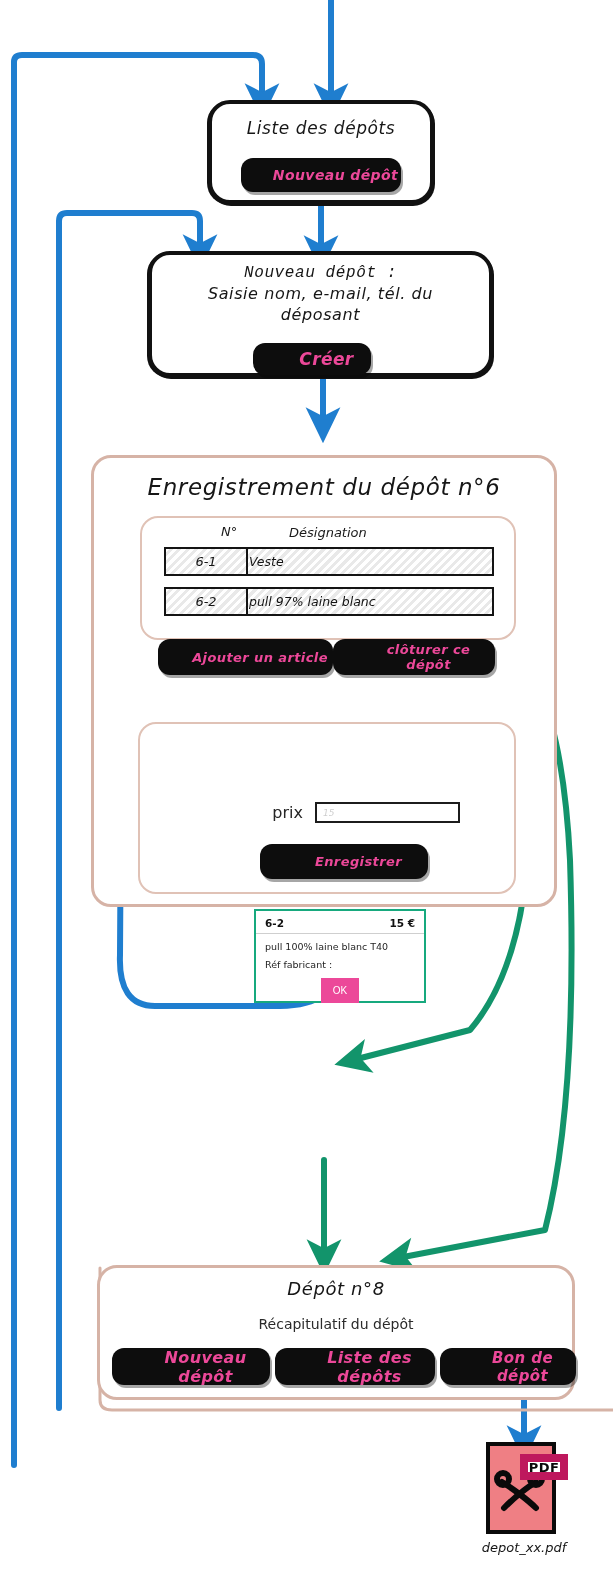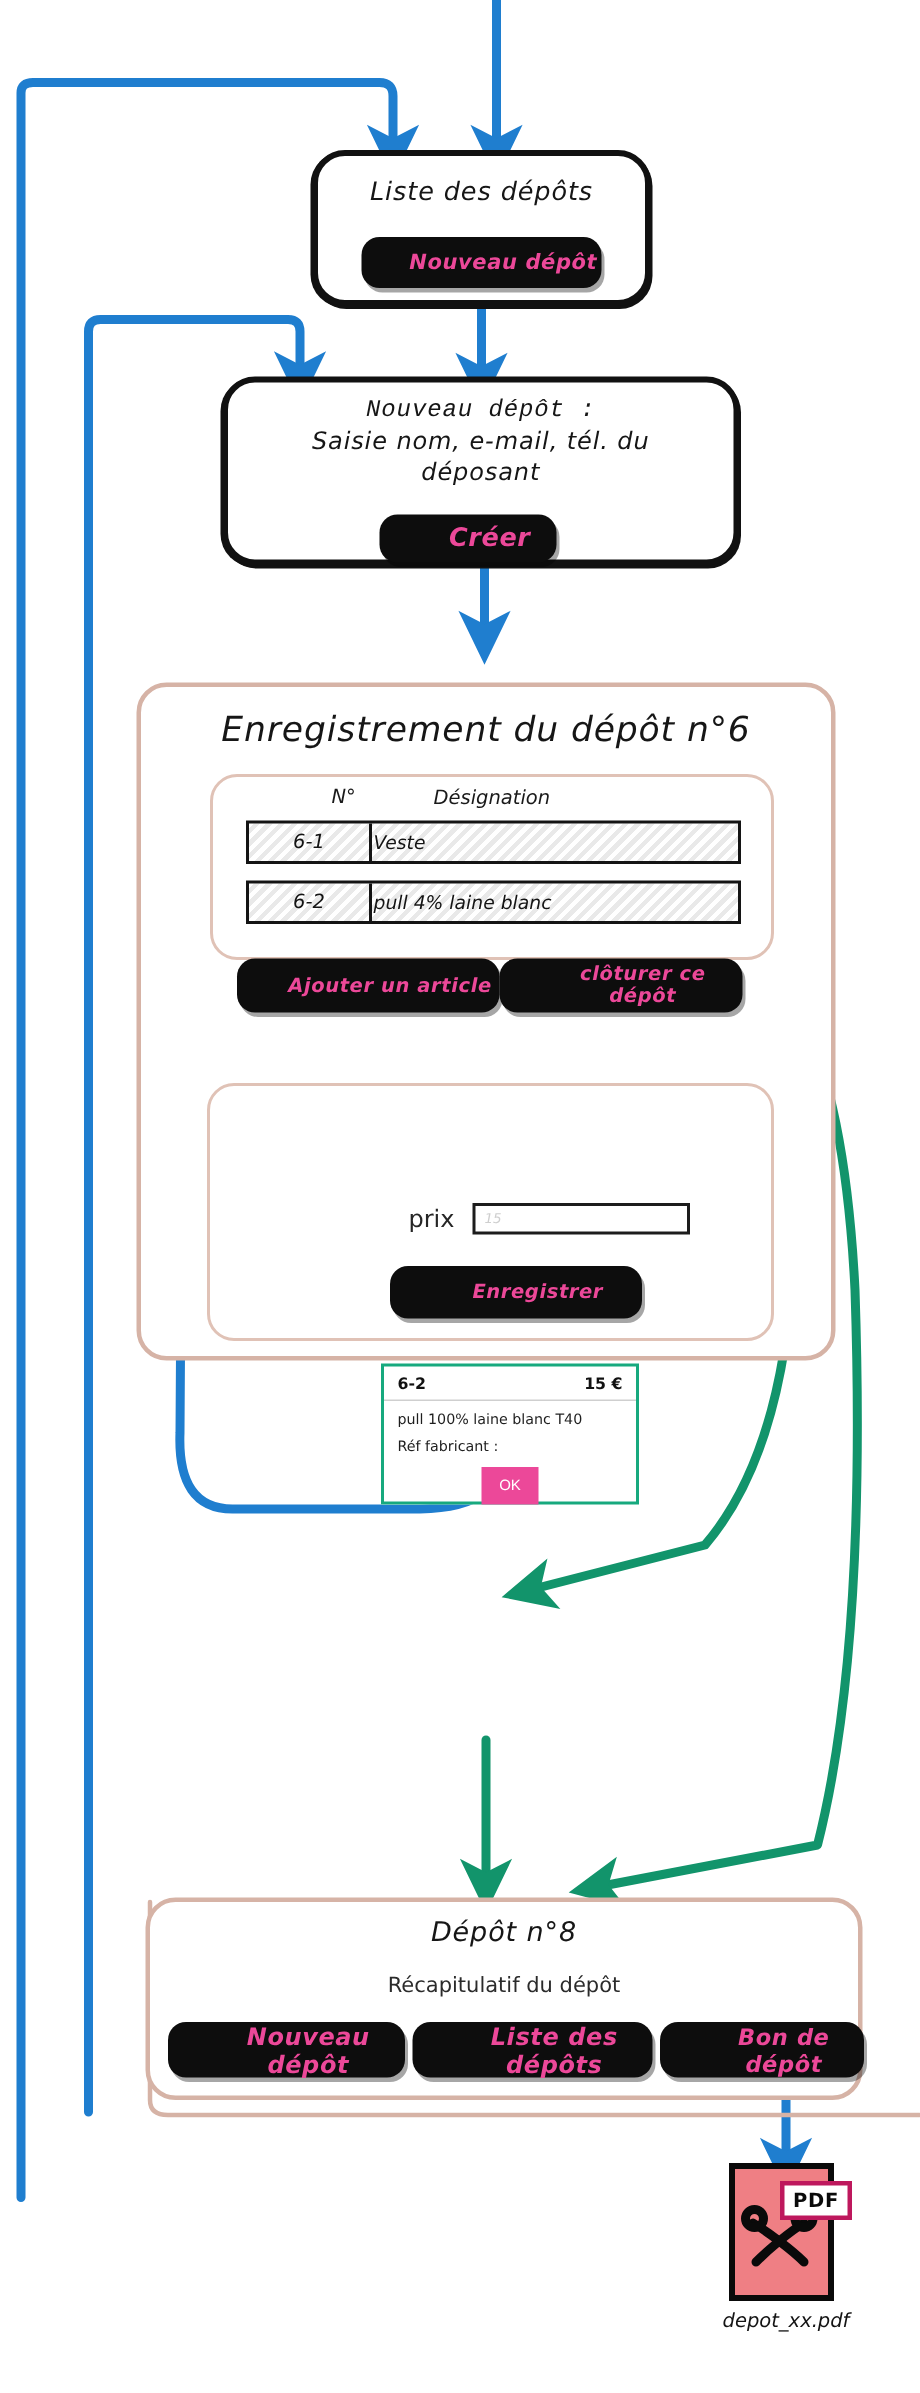--- a/index.html
+++ b/index.html
@@ -71,21 +71,21 @@
   .warn{position:absolute;width:100%;text-align:center;color:#f1332e;
         font-size:15px;font-family:"DejaVu Sans",sans-serif;}
   .sub{position:absolute;width:100%;text-align:center;color:#2b2b2b;
        font-size:14px;font-family:"DejaVu Sans",sans-serif;}
 
   
   .pdf-wrap{position:absolute;left:476px;top:1442px;width:96px;height:130px;}
   .pdf-body{position:absolute;left:10px;top:0;width:70px;height:92px;
             background:#ef7f84;border:4px solid #0a0a0a;box-sizing:border-box;}
   .pdf-tag{position:absolute;left:44px;top:12px;width:48px;height:26px;
-           background:#fff;border:3px solid #be185d;box-sizing:border-box;
+           background:#fff;border:8px solid #be185d;box-sizing:border-box;
            display:flex;align-items:center;justify-content:center;
            font-size:13px;font-weight:700;color:#0a0a0a;letter-spacing:.5px;
            font-family:"DejaVu Sans",sans-serif;}
   .pdf-cap{position:absolute;left:-16px;top:98px;width:128px;text-align:center;
            font-size:13px;color:#141414;font-family:"DejaVu Sans",sans-serif;
            font-style:italic;}
 </style>
 </head>
 <body>
 
@@ -159,21 +159,21 @@
       <div class="tbl-head" style="left:79px;top:6px;font-size:13px;">N°</div>
       <div class="tbl-head" style="left:147px;top:7px;font-size:13px;">Désignation</div>
 
       <div class="trow" style="left:22px;top:29px;width:330px;height:29px;">
         <div class="tcell-num">6-1</div>
         <div class="tcell-des">Veste</div>
       </div>
 
       <div class="trow" style="left:22px;top:69px;width:330px;height:29px;">
         <div class="tcell-num">6-2</div>
-        <div class="tcell-des">pull 4% laine blanc</div>
+        <div class="tcell-des">pull 97% laine blanc</div>
       </div>
     </div>
 
     <div class="btn-black" style="left:64px;top:181px;width:175px;height:36px;font-size:13px;">Ajouter un article</div>
     <div class="btn-black" style="left:239px;top:181px;width:162px;height:36px;font-size:13px;">clôturer ce dépôt</div>
 
     <div class="n-pink-in" style="position:absolute;left:44px;top:264px;width:374px;height:168px;">
       <div class="f-row" style="left:45px;top:78px;">
         <div class="f-label">prix</div>
         <div class="f-input">15</div>

